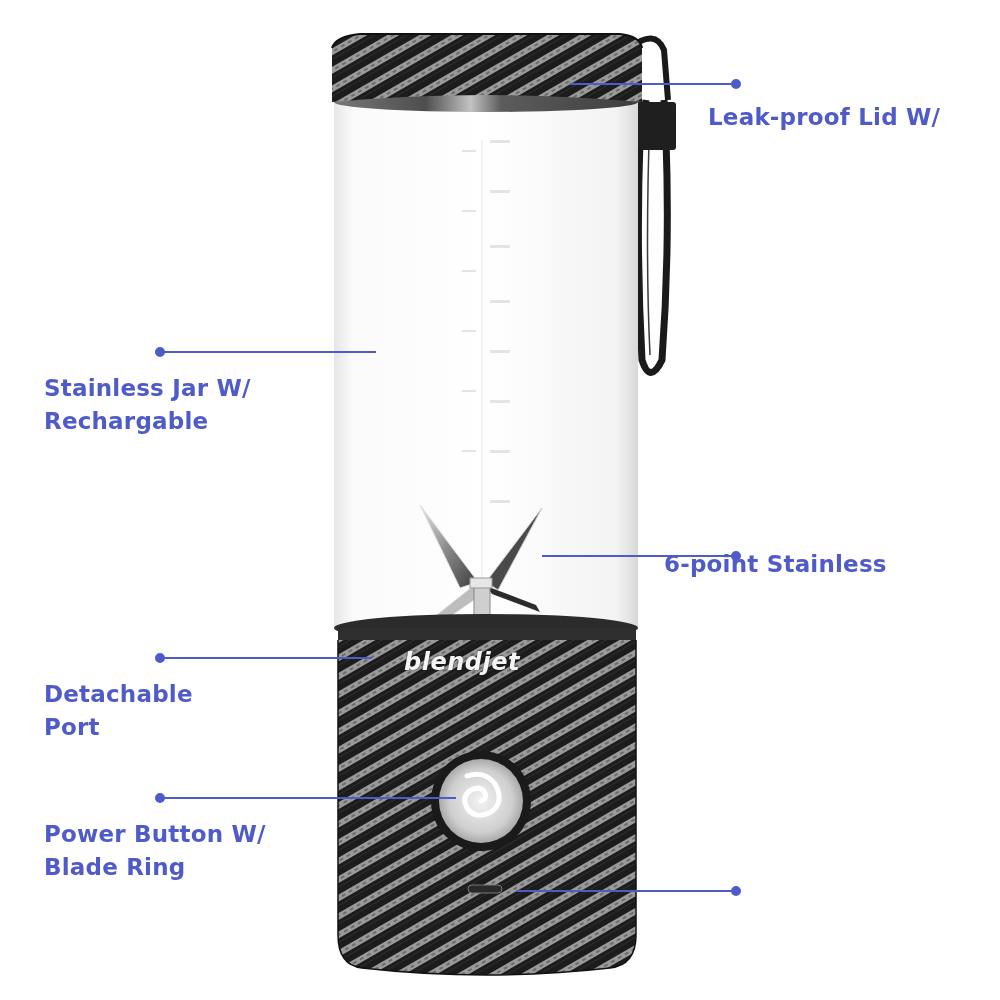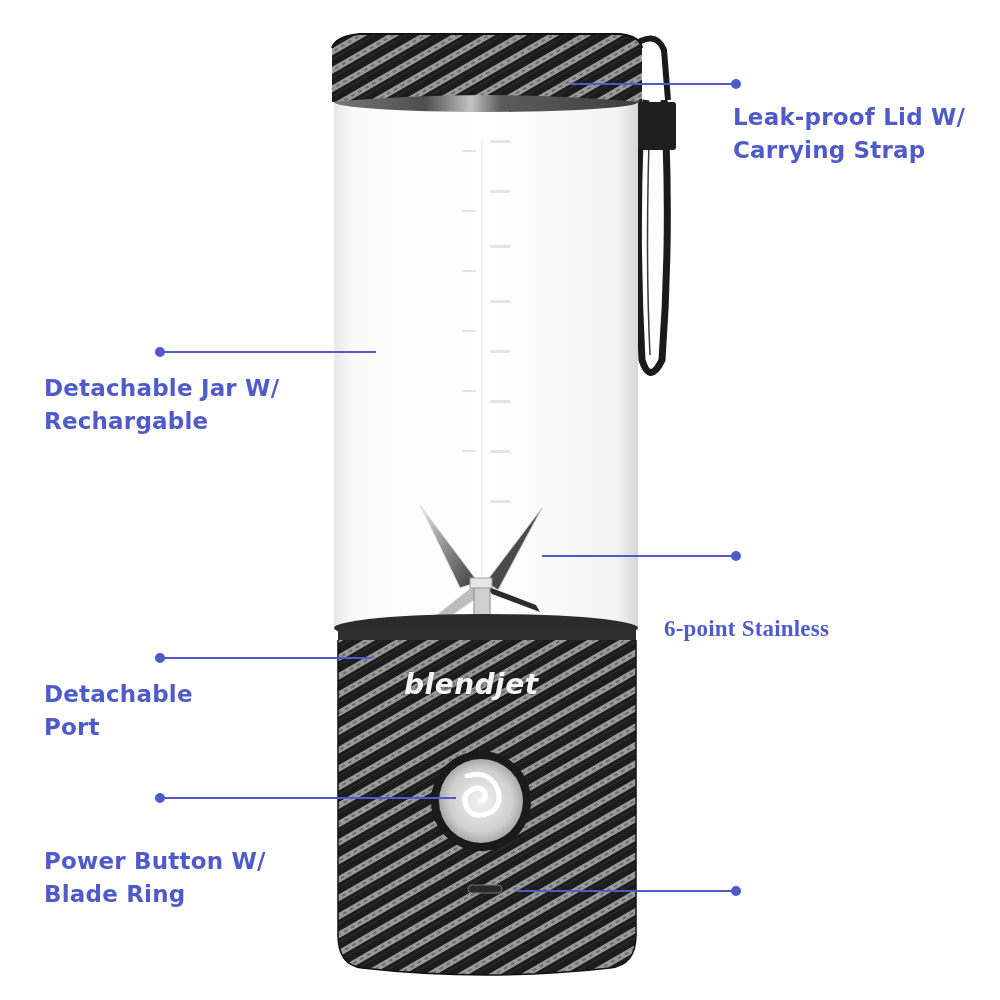--- a/index.html
+++ b/index.html
@@ -15,26 +15,26 @@
       color: #4f5bc9;
       font-weight: bold;
       font-size: 23px;
       line-height: 33px;
       letter-spacing: 0.2px;
       white-space: nowrap;
     }
     .label span { display: block; }
     .logo {
       position: absolute;
-      left: 404px; top: 668px;
+      left: 404px; top: 648px;
       color: #f4f4f4;
       font-family: "DejaVu Sans", sans-serif;
       font-weight: bold;
       font-style: italic;
-      font-size: 28px;
+      font-size: 24px;
       letter-spacing: 0.5px;
       text-shadow: 0 0 2px rgba(0,0,0,0.6);
     }
   </style>
 </head>
 <body>
 
 <div class="stage">
 
   <svg class="art" width="1000" height="1000" viewBox="0 0 1000 1000">
@@ -141,38 +141,37 @@
         <circle cx="160" cy="658" r="4"></circle>
       <line x1="160" y1="798" x2="456" y2="798"></line>
         <circle cx="160" cy="798" r="4"></circle>
       <line x1="516" y1="891" x2="736" y2="891"></line>
         <circle cx="736" cy="891" r="4"></circle>
     </g>
   </svg>
 
   <div class="logo">blendjet</div>
 
-  <div class="label" style="left:708px; top:101px;margin-left:25px;">
+  <div class="label" style="left:708px; top:101px;">
     <span>Leak-proof Lid W/</span>
-    <span>Carrying Strap</span>
   </div>
 
   <div class="label" style="left:44px; top:372px;">
-    <span>Detachable Jar W/</span>
+    <span>Stainless Jar W/</span>
     <span>Rechargable</span>
   </div>
 
-  <div class="label" style="left:664px; top:612px;font-family:Liberation Serif, serif;">
+  <div class="label" style="left:664px; top:548px;">
     <span>6-point Stainless</span>
   </div>
 
   <div class="label" style="left:44px; top:678px;">
     <span>Detachable</span>
     <span>Port</span>
   </div>
 
-  <div class="label" style="left:44px; top:818px;margin-top:27px;">
+  <div class="label" style="left:44px; top:818px;">
     <span>Power Button W/</span>
     <span>Blade Ring</span>
   </div>
 
 
 </div>
 
 </body></html>

